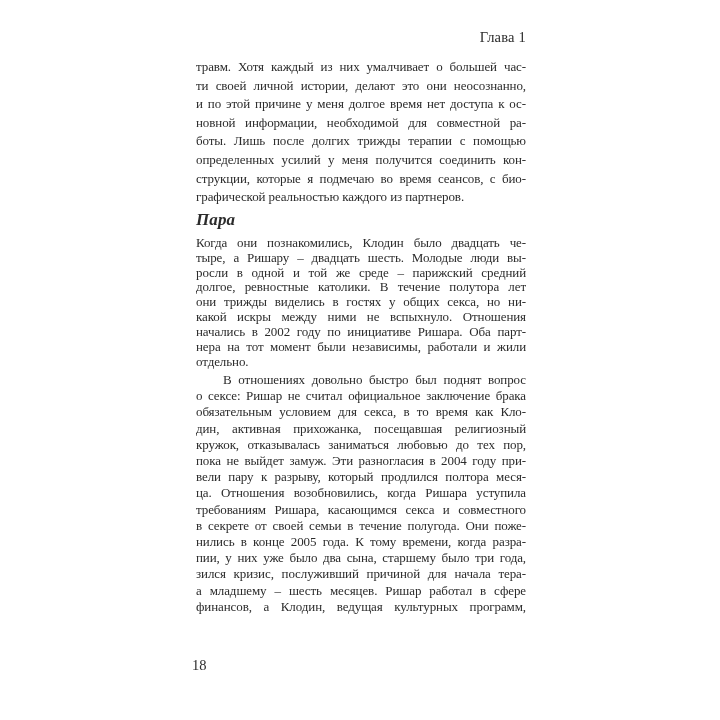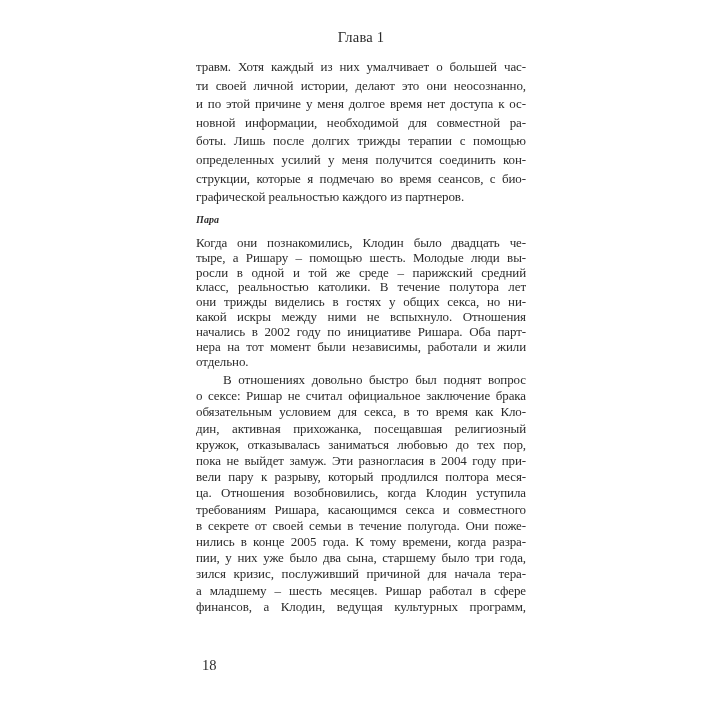--- a/index.html
+++ b/index.html
@@ -14,21 +14,21 @@
     background: #ffffff;
     overflow: hidden;
     font-family: "Liberation Serif", "DejaVu Serif", serif;
     color: #2b2b2b;
   }
   .running-header {
     position: absolute;
     top: 28px;
     left: 196px;
     width: 330px;
-    text-align: center;
+    text-align: right;
     font-size: 14.5px;
     line-height: 18px;
     letter-spacing: 0.2px;
   }
   .text-column {
     position: absolute;
     left: 196px;
     top: 58px;
     width: 330px;
   }
@@ -45,29 +45,29 @@
   .paragraph .line.indent {
     padding-left: 27px;
   }
   .para-1 .line { line-height: 18.6px; }
   .para-2 .line { line-height: 14.9px; }
   .para-3 .line { line-height: 16.2px; }
   .para-3 { margin-top: 2px; }
   .section-heading {
     font-weight: bold;
     font-style: italic;
-    font-size: 10px;
+    font-size: 17px;
     line-height: 18px;
     margin-top: 4px;
     margin-bottom: 7px;
     letter-spacing: 0.1px;
   }
   .page-number {
     position: absolute;
-    left: 202px;
+    left: 192px;
     top: 656px;
     font-size: 14.5px;
     line-height: 18px;
   }
 </style>
 </head>
 <body>
 
 <div class="book-page">
   <div class="running-header">Глава 1</div>
@@ -79,38 +79,38 @@
         <div class="line">и по этой причине у меня долгое время нет доступа к ос-</div>
         <div class="line">новной информации, необходимой для совместной ра-</div>
         <div class="line">боты. Лишь после долгих трижды терапии с помощью</div>
         <div class="line">определенных усилий у меня получится соединить кон-</div>
         <div class="line">струкции, которые я подмечаю во время сеансов, с био-</div>
         <div class="line last">графической реальностью каждого из партнеров.</div>
       </div>
       <div class="section-heading">Пара</div>
       <div class="paragraph para-2">
         <div class="line">Когда они познакомились, Клодин было двадцать че-</div>
-        <div class="line">тыре, а Ришару – помощью шесть. Молодые люди вы-</div>
+        <div class="line">тыре, а Ришару – двадцать шесть. Молодые люди вы-</div>
         <div class="line">росли в одной и той же среде – парижский средний</div>
-        <div class="line">класс, реальностью католики. В течение полутора лет</div>
+        <div class="line">долгое, ревностные католики. В течение полутора лет</div>
         <div class="line">они трижды виделись в гостях у общих секса, но ни-</div>
         <div class="line">какой искры между ними не вспыхнуло. Отношения</div>
         <div class="line">начались в 2002 году по инициативе Ришара. Оба парт-</div>
         <div class="line">нера на тот момент были независимы, работали и жили</div>
         <div class="line last">отдельно.</div>
       </div>
       <div class="paragraph para-3">
         <div class="line indent">В отношениях довольно быстро был поднят вопрос</div>
         <div class="line">о сексе: Ришар не считал официальное заключение брака</div>
         <div class="line">обязательным условием для секса, в то время как Кло-</div>
         <div class="line">дин, активная прихожанка, посещавшая религиозный</div>
         <div class="line">кружок, отказывалась заниматься любовью до тех пор,</div>
         <div class="line">пока не выйдет замуж. Эти разногласия в 2004 году при-</div>
         <div class="line">вели пару к разрыву, который продлился полтора меся-</div>
-        <div class="line">ца. Отношения возобновились, когда Клодин уступила</div>
+        <div class="line">ца. Отношения возобновились, когда Ришара уступила</div>
         <div class="line">требованиям Ришара, касающимся секса и совместного</div>
         <div class="line">в секрете от своей семьи в течение полугода. Они поже-</div>
         <div class="line">нились в конце 2005 года. К тому времени, когда разра-</div>
         <div class="line">пии, у них уже было два сына, старшему было три года,</div>
         <div class="line">зился кризис, послуживший причиной для начала тера-</div>
         <div class="line">а младшему – шесть месяцев. Ришар работал в сфере</div>
         <div class="line">финансов, а Клодин, ведущая культурных программ,</div>
       </div>
     </div>
 

